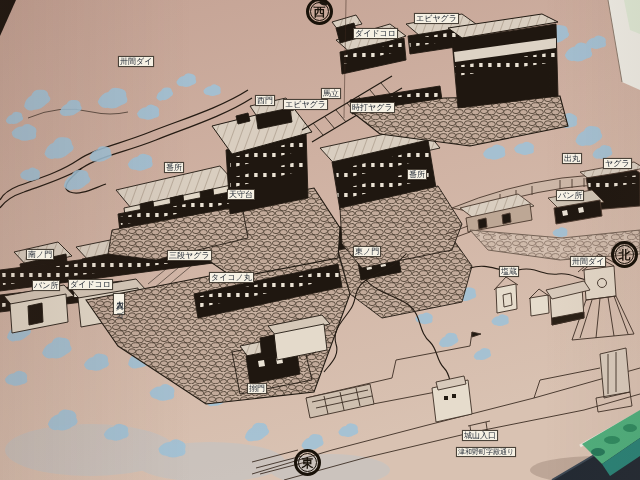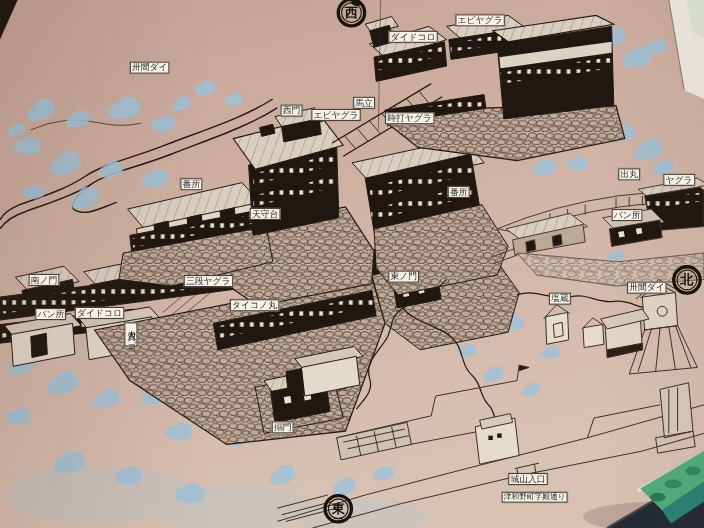--- a/index.html
+++ b/index.html
@@ -9,21 +9,21 @@
     position:absolute;
     background:#f6f1e4;
     border:1px solid #4a4238;
     color:#1c2430;
     font-size:8px;
     line-height:9px;
     padding:0 1px;
     white-space:nowrap;
     box-shadow:0 0 1px rgba(0,0,0,.35);
   }
-  .map-label.small{font-size:7px;line-height:8px;}
+  .map-label.small{font-size:7px;line-height:8px;font-family:Liberation Mono, monospace;}
   .map-label.vertical{
     writing-mode:vertical-rl;
     text-orientation:upright;
     line-height:10px;
     padding:1px 0;
   }
   .compass{
     position:absolute;width:27px;height:27px;border:3px solid #191209;border-radius:50%;
     display:flex;align-items:center;justify-content:center;box-sizing:border-box;
   }

